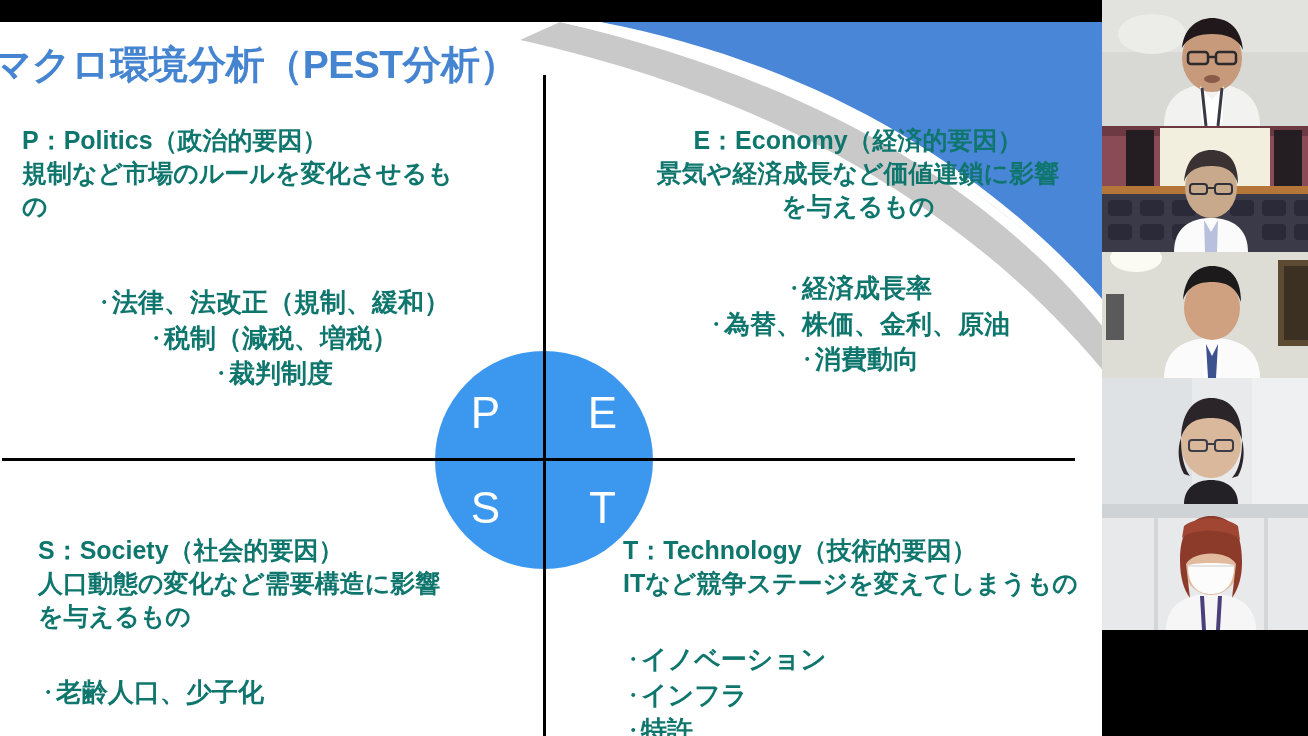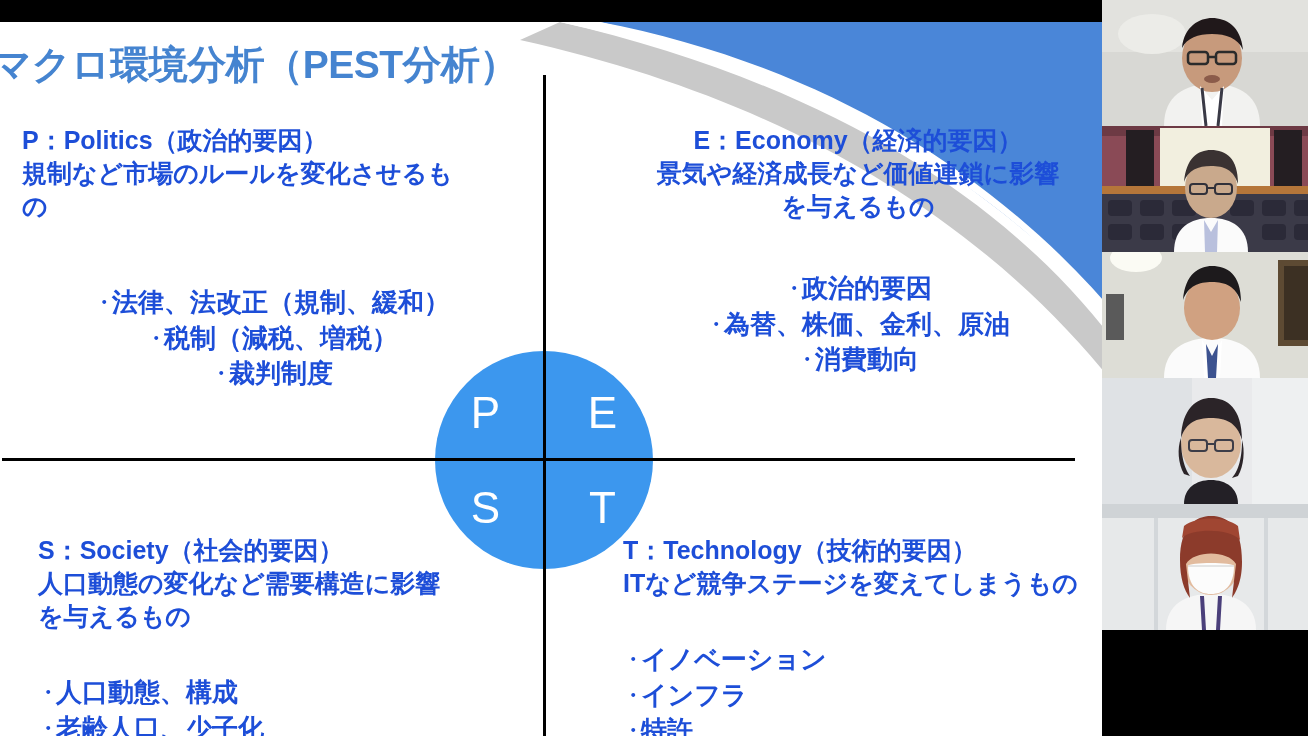--- a/index.html
+++ b/index.html
@@ -104,21 +104,21 @@
   
   .line-over {
     position: absolute;
     background: #000000;
     z-index: 5;
   }
 
   
   .quad {
     position: absolute;
-    color: #1d4ed8;
+    color: #0f766e;
     font-weight: 700;
   }
   .quad .head {
     font-size: 25px;
     line-height: 1.32;
     white-space: pre-line;
     font-weight: 700;
   }
   .quad ul {
     list-style: none;
@@ -216,32 +216,31 @@
         <li>税制（減税、増税）</li>
         <li>裁判制度</li>
       </ul>
     </div>
 
     <div class="quad" id="quad-e">
       <div class="head">E：Economy（経済的要因）
 景気や経済成長など価値連鎖に影響
 を与えるもの</div>
       <ul class="bullets">
-        <li>政治的要因</li>
+        <li>経済成長率</li>
         <li>為替、株価、金利、原油</li>
         <li>消費動向</li>
       </ul>
     </div>
 
     <div class="quad" id="quad-s">
       <div class="head">S：Society（社会的要因）
 人口動態の変化など需要構造に影響
 を与えるもの</div>
       <ul class="bullets">
-        <li>人口動態、構成</li>
         <li>老齢人口、少子化</li>
       </ul>
     </div>
 
     <div class="quad" id="quad-t">
       <div class="head">T：Technology（技術的要因）
 ITなど競争ステージを変えてしまうもの</div>
       <ul class="bullets">
         <li>イノベーション</li>
         <li>インフラ</li>

